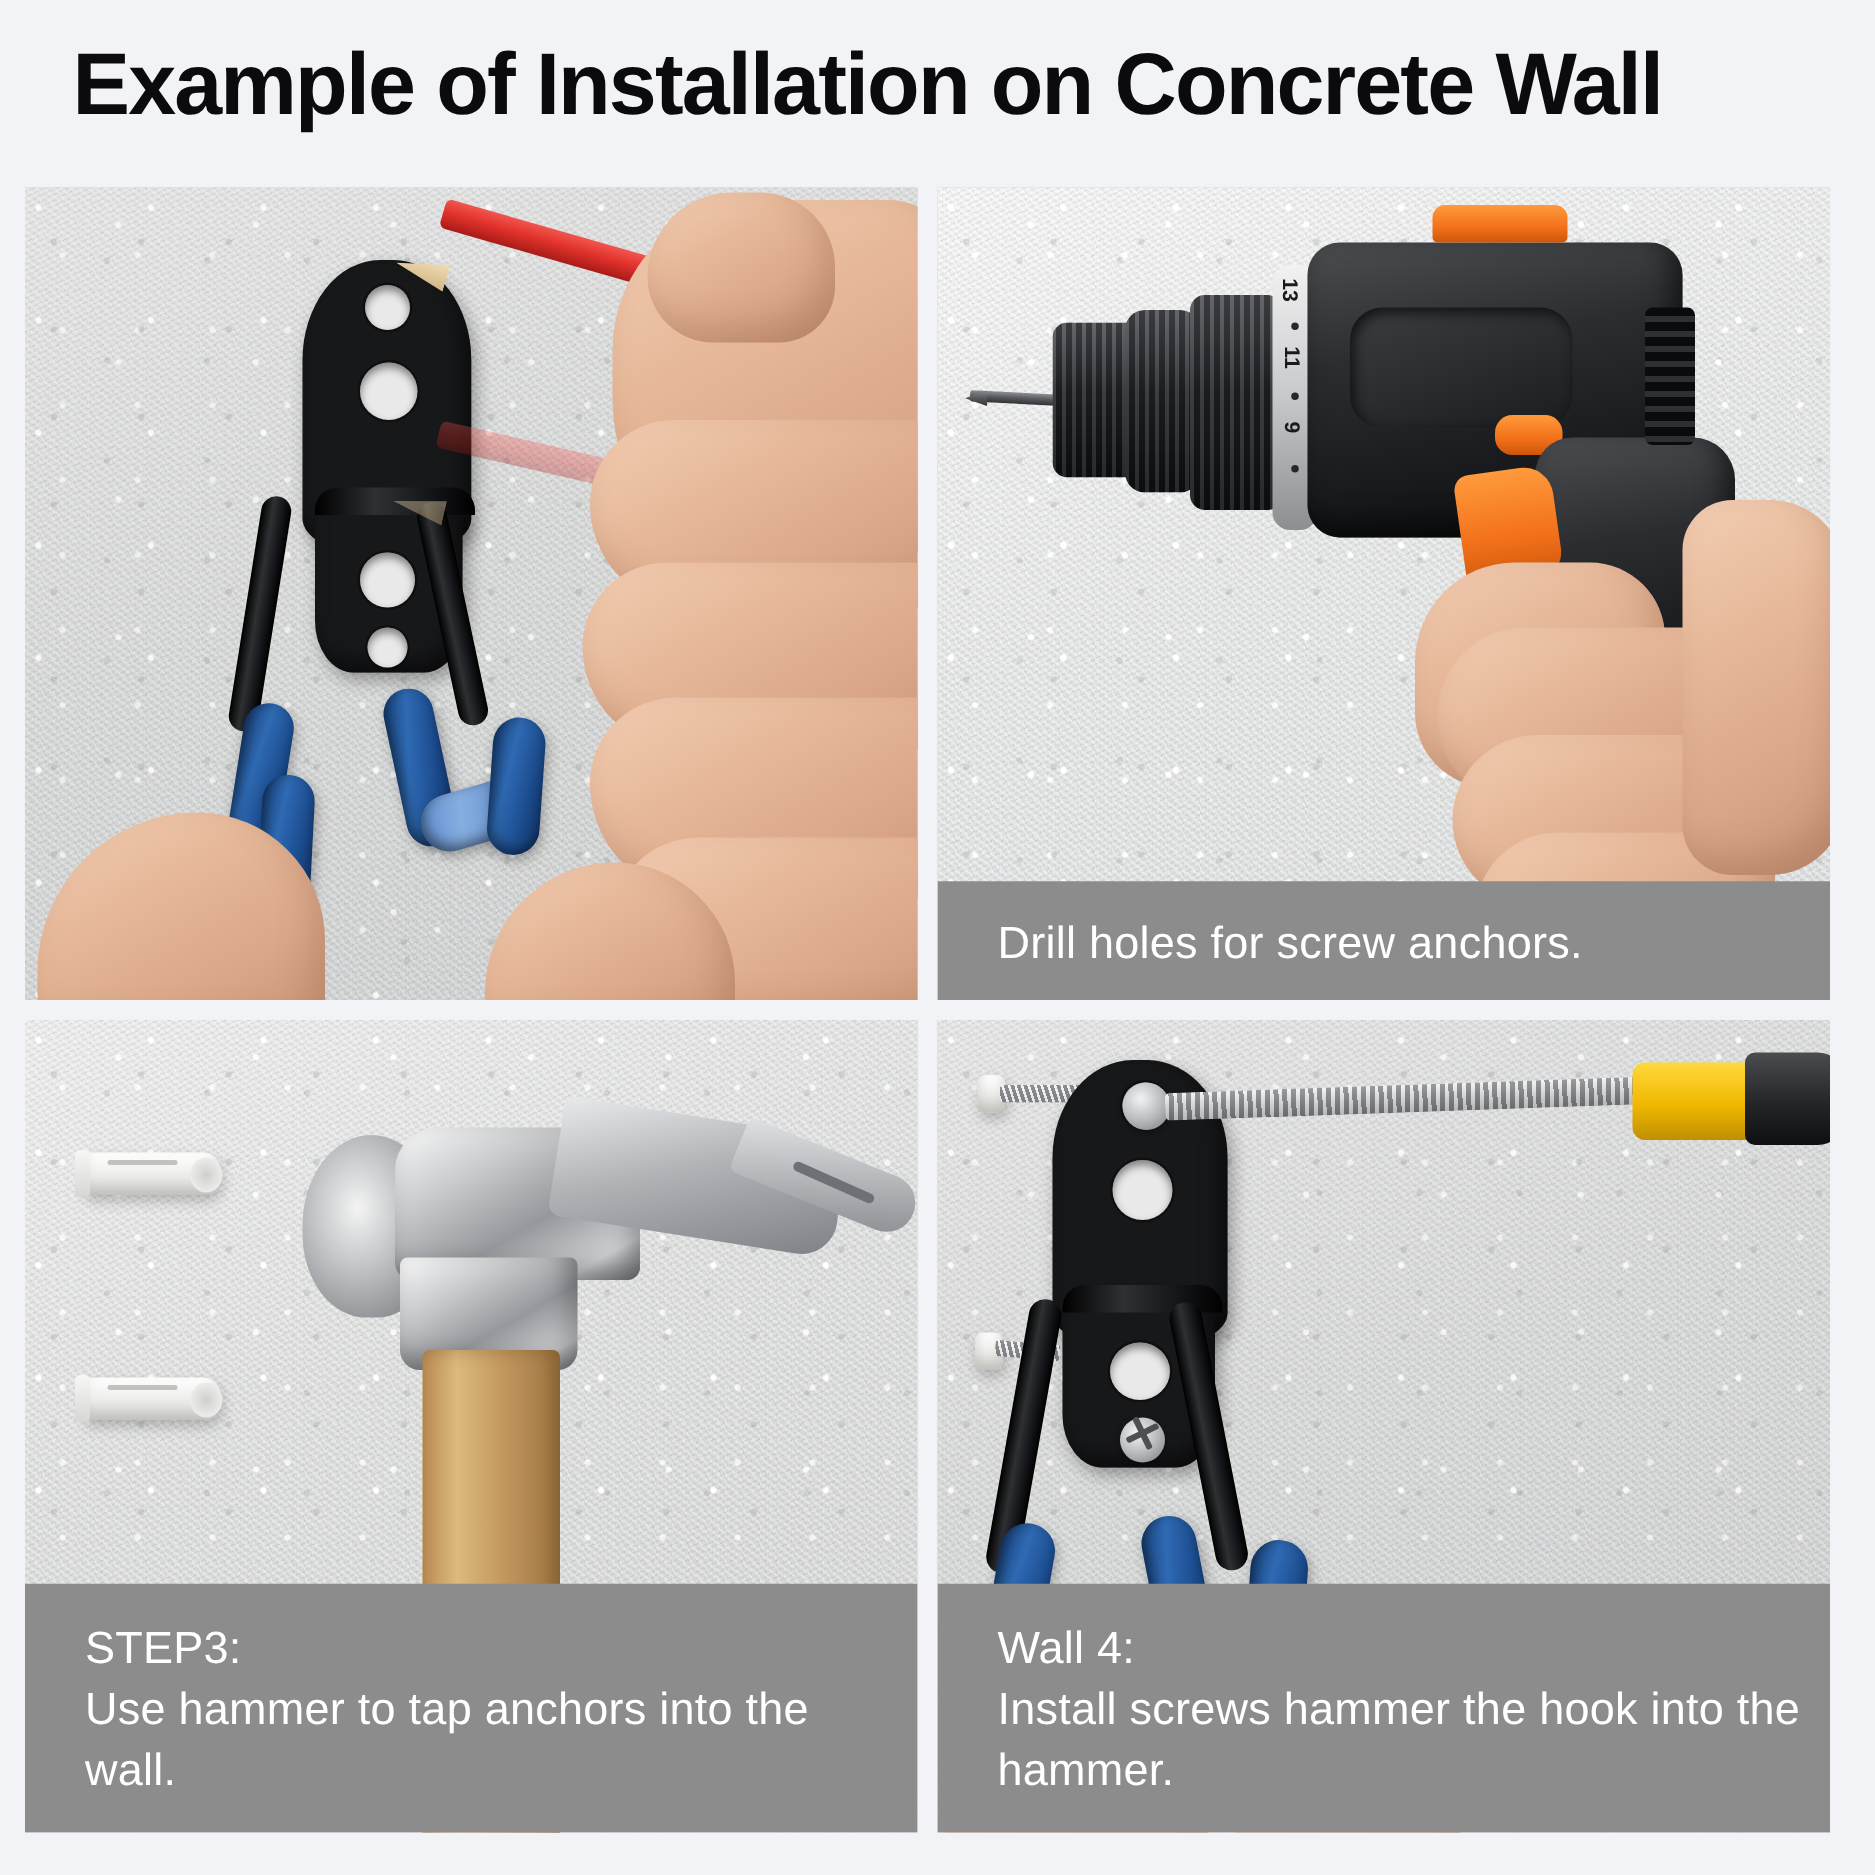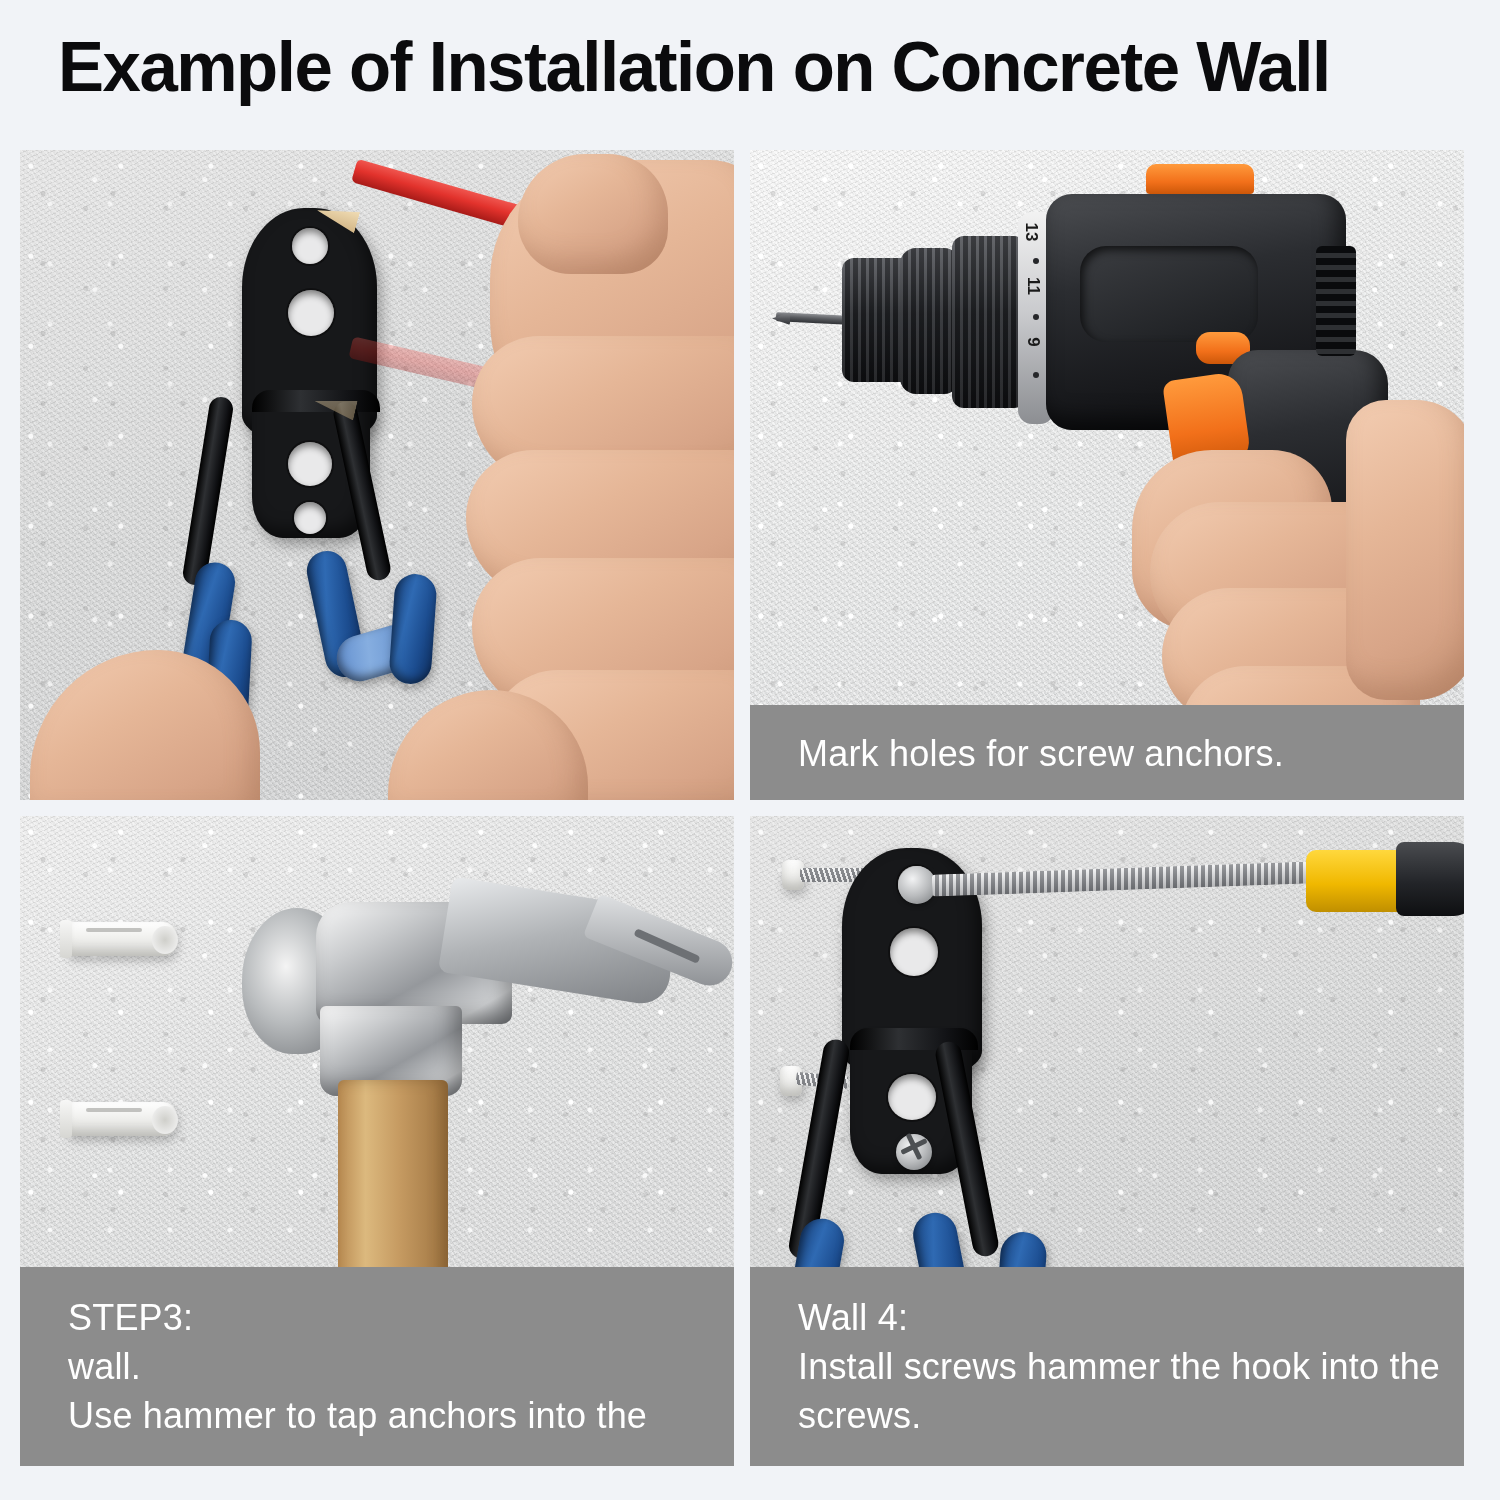--- a/index.html
+++ b/index.html
@@ -337,21 +337,21 @@
     <div>
       <div class="hand" style="left:382px;top:300px;width:200px;height:180px;border-radius:80px 60px 40px 60px;"></div>
       <div class="hand" style="left:400px;top:352px;width:250px;height:142px;border-radius:70px 36px 36px 70px;"></div>
       <div class="hand" style="left:412px;top:438px;width:250px;height:136px;border-radius:70px 36px 36px 70px;"></div>
       <div class="hand" style="left:430px;top:516px;width:240px;height:132px;border-radius:70px 36px 36px 70px;"></div>
       <div class="hand" style="left:452px;top:586px;width:240px;height:96px;border-radius:70px 36px 20px 70px;"></div>
       <div class="hand" style="left:596px;top:250px;width:130px;height:300px;border-radius:40px 60px 60px 40px;"></div>
     </div>
 
     <div class="caption">
-      <span class="ctext">Mark holes for screw anchors.</span>
+      <span class="ctext">Drill holes for screw anchors.</span>
     </div>
   </div>
 
   <div class="panel">
     <div class="wall cooler"></div>
 
     <div>
       <div class="anchor" style="left:46px;top:106px;width:110px;height:34px;"></div>
       <div class="anchor-slot" style="left:66px;top:112px;width:56px;height:4px;"></div>
       <div class="anchor-mouth" style="left:132px;top:110px;width:26px;height:28px;"></div>
@@ -369,22 +369,22 @@
       <div class="hammer-head" style="left:296px;top:86px;width:196px;height:122px;border-radius:34px 26px 10px 14px;"></div>
       <div class="hammer-claw" style="left:424px;top:78px;width:230px;height:96px;border-radius:10px 70px 30px 10px;transform:rotate(9deg);"></div>
       <div style="position:absolute;left:566px;top:104px;width:150px;height:46px;background:linear-gradient(160deg,#dfe1e3,#8a8d91);border-radius:8px 30px 30px 8px;transform:rotate(22deg);"></div>
       <div style="position:absolute;left:612px;top:126px;width:70px;height:8px;background:#6d7074;border-radius:4px;transform:rotate(24deg);"></div>
       <div class="hammer-head" style="left:300px;top:190px;width:142px;height:90px;border-radius:6px 6px 16px 16px;"></div>
       <div class="handle" style="left:318px;top:264px;width:110px;height:390px;border-radius:6px 6px 4px 4px;"></div>
     </div>
 
     <div class="caption tall">
       <span class="ctext">STEP3:</span>
+      <span class="ctext">Use hammer to tap anchors into the</span>
       <span class="ctext">wall.</span>
-      <span class="ctext">Use hammer to tap anchors into the</span>
     </div>
   </div>
 
   <div class="panel">
     <div class="wall"></div>
 
     <div>
       <div class="anchor" style="left:32px;top:44px;width:22px;height:30px;border-radius:6px;"></div>
       <div class="screw-thread" style="left:50px;top:52px;width:74px;height:14px;"></div>
     </div>
@@ -418,17 +418,17 @@
       <div class="sd-grip-y" style="left:556px;top:34px;width:100px;height:62px;"></div>
       <div class="sd-grip-k" style="left:646px;top:26px;width:80px;height:74px;"></div>
     </div>
 
     <div class="hand" style="left:6px;top:534px;width:210px;height:146px;border-radius:140px 110px 14px 14px;"></div>
     <div class="hand" style="left:238px;top:562px;width:180px;height:120px;border-radius:120px 100px 14px 14px;"></div>
 
     <div class="caption tall">
       <span class="ctext">Wall 4:</span>
       <span class="ctext">Install screws hammer the hook into the</span>
-      <span class="ctext">screws.</span>
+      <span class="ctext">hammer.</span>
     </div>
   </div>
 
 </div>
 
 </body></html>

